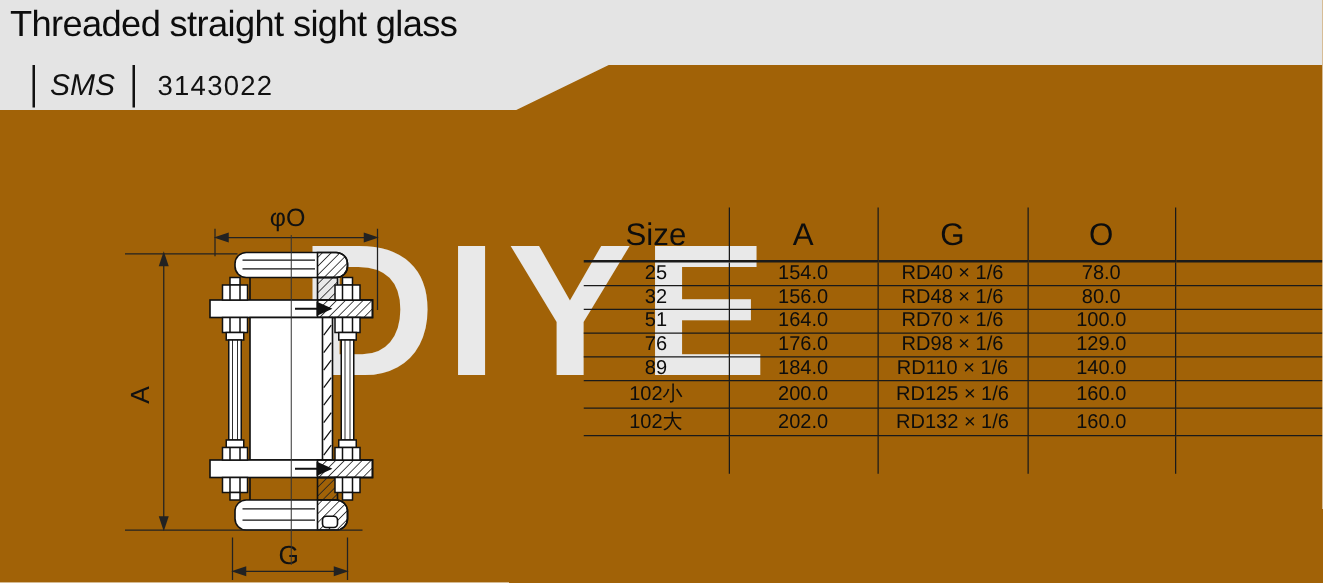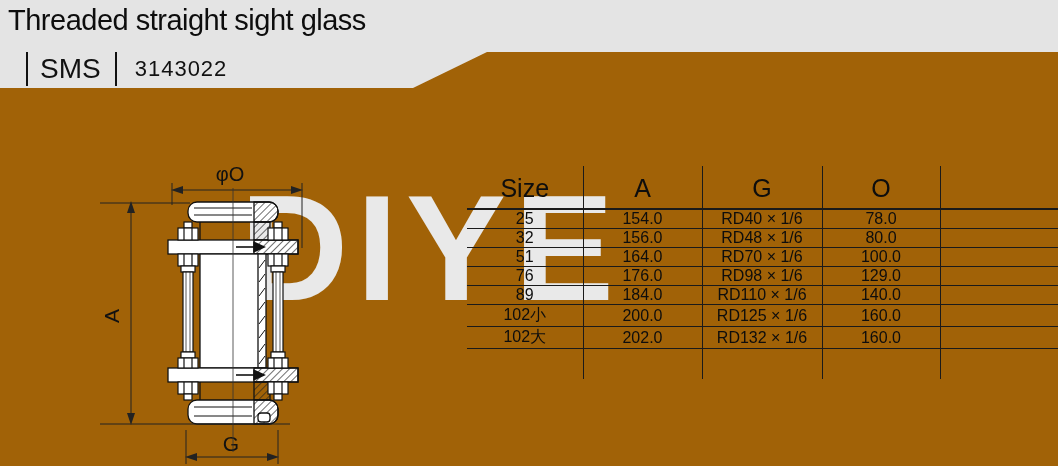--- a/index.html
+++ b/index.html
@@ -7,21 +7,21 @@
   body { font-family:"Liberation Sans","DejaVu Sans",sans-serif; }
   .page { position:relative; width:1058px; height:466px; background:#a16207; overflow:hidden; }
 
   
   .banner { position:absolute; left:0; top:0; width:1058px; height:88px; background:#e4e4e4;
             clip-path:polygon(0 0,1058px 0,1058px 52px,487px 52px,413px 88px,0 88px); z-index:0; }
   .page-title { position:absolute; left:8px; top:4px; font-size:29px; letter-spacing:-0.5px;
                 color:#0d0d0d; z-index:3; white-space:nowrap; }
   .subline { position:absolute; left:26px; top:52px; height:34px; display:flex; align-items:center; z-index:3; }
   .vbar { width:2px; height:34px; background:#111; }
-  .sms  { font-size:28px; color:#111; margin:0 14px 0 12px; }
+  .sms  { font-size:24px; color:#111; margin:0 14px 0 12px;font-style:italic; }
   .pn   { font-size:22px; color:#111; margin-left:18px; letter-spacing:1px; }
 
   
   .watermark { position:absolute; left:240px; top:173px; z-index:1; font-size:150px; line-height:1;
                font-weight:bold; color:#e9e9e9; letter-spacing:8px; white-space:nowrap; user-select:none; }
 
   
   .drawing { position:absolute; left:90px; top:148px; width:240px; height:318px; z-index:2; }
 
   

